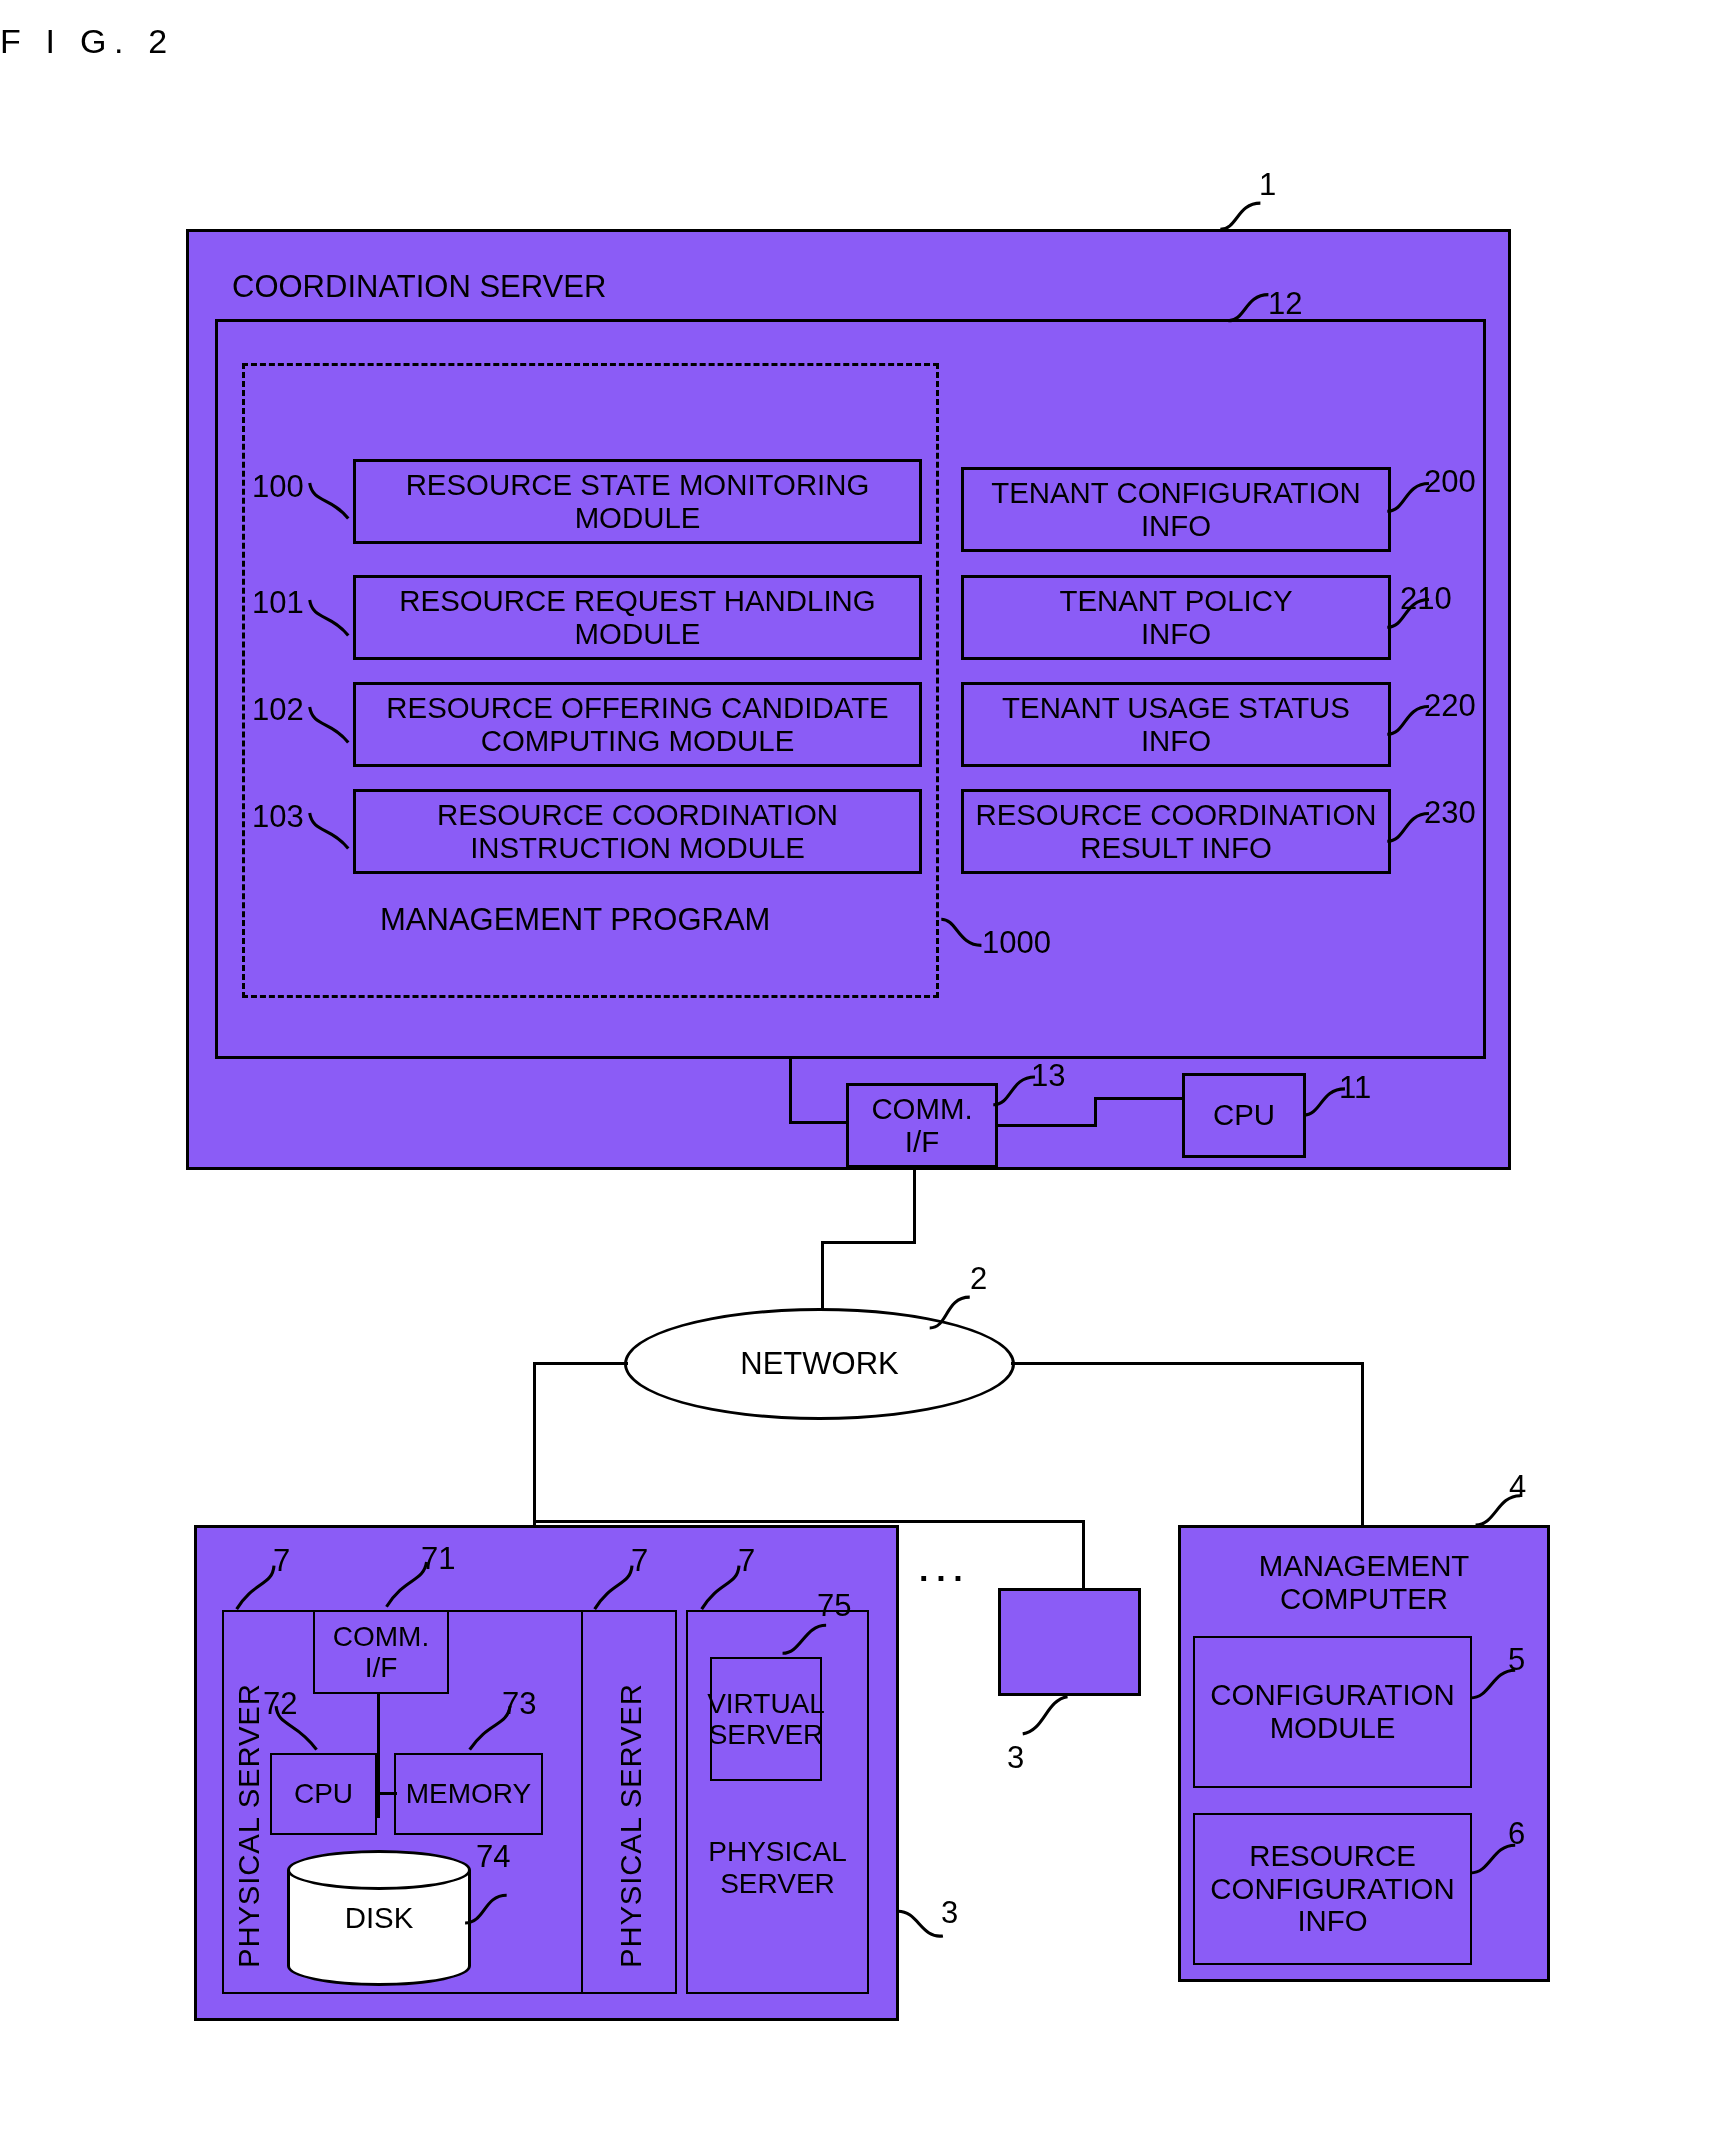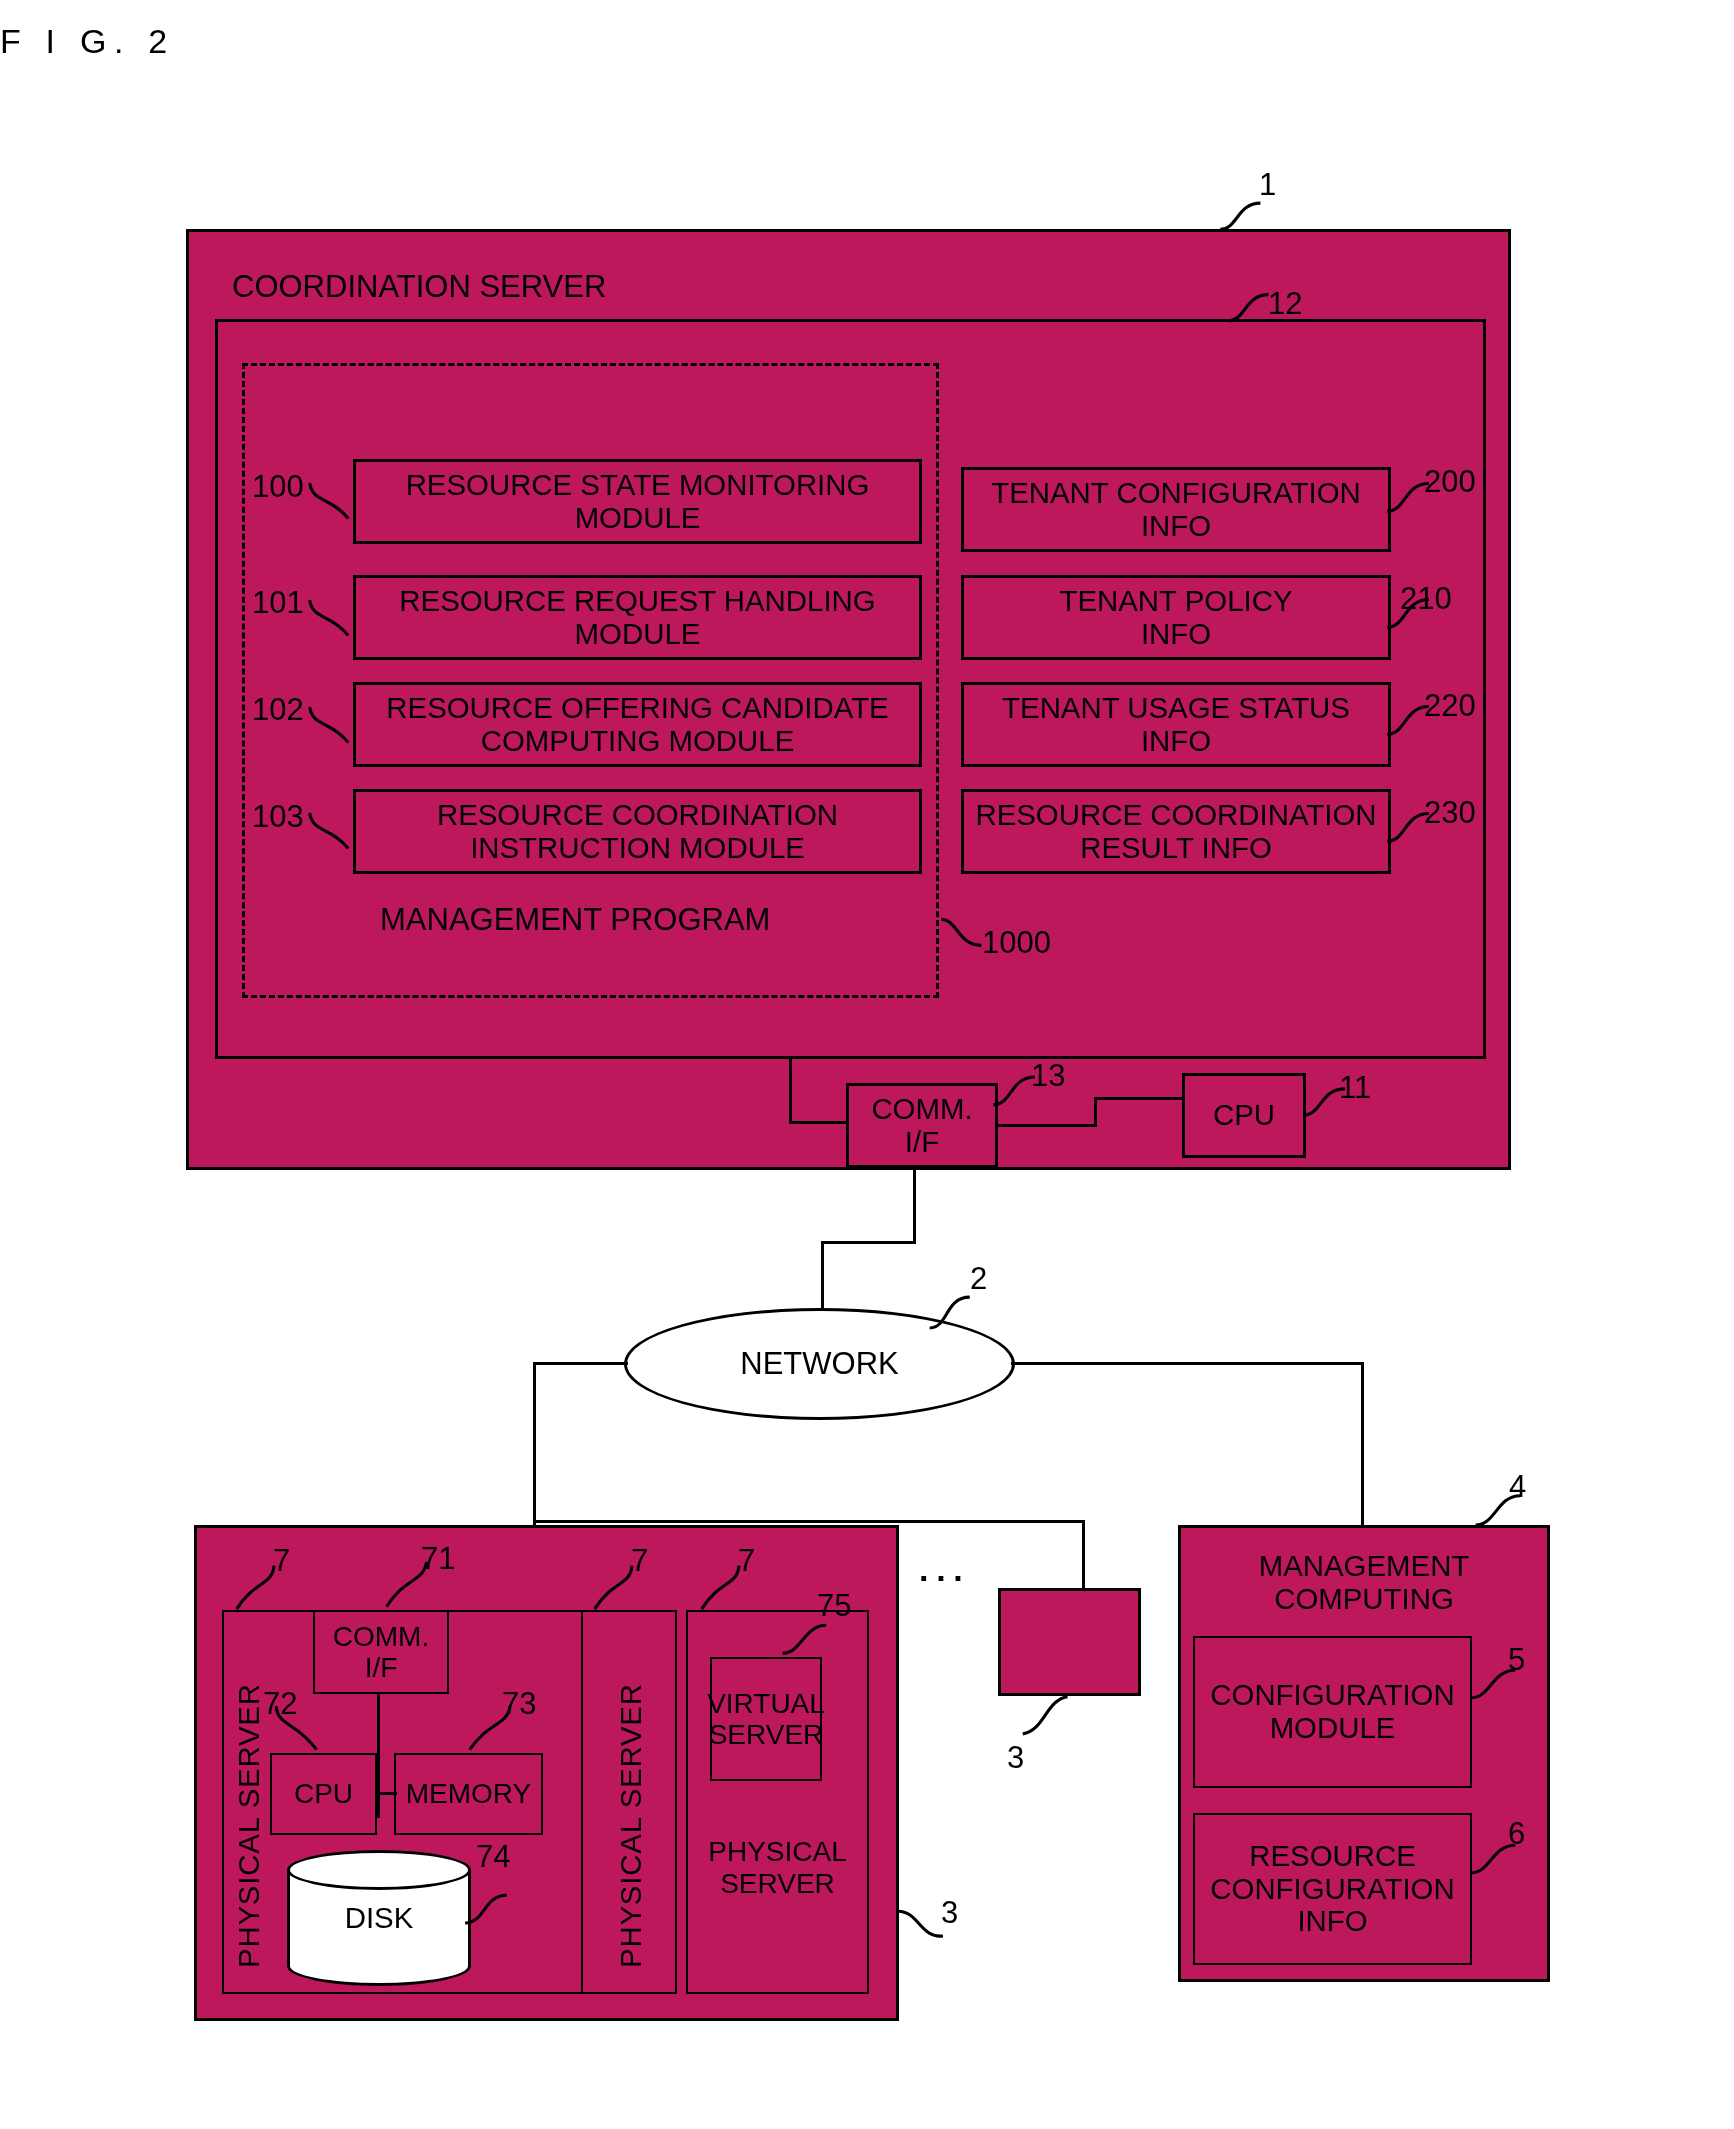--- a/index.html
+++ b/index.html
@@ -8,21 +8,21 @@
     font-family:"Liberation Sans", sans-serif;color:#000;
   }
   #stage{position:absolute;left:0;top:0;width:1735px;height:2129px;}
 
   .fig-title{
     position:absolute;left:0;top:22px;width:1735px;text-align:left;
     font-size:34px;letter-spacing:7.7px;font-family:"Liberation Sans",sans-serif;
   }
 
   
-  .box{position:absolute;border:3.1px solid #000;background:#be185d;box-sizing:border-box;}
+  .box{position:absolute;border:3.1px solid #000;background:#8b5cf6;box-sizing:border-box;}
   .box.thin{border-width:2.3px;}
   .box.dashed{border:3.1px dashed #000;}
 
   .lbl{position:absolute;font-size:29.4px;line-height:1.05;white-space:pre;}
   .ref{position:absolute;font-size:31px;line-height:1;}
 
   .ctr{
     position:absolute;display:flex;align-items:center;justify-content:center;
     text-align:center;box-sizing:border-box;
   }
@@ -344,21 +344,21 @@
   <div class="box" style="left:1178px;top:1525px;width:372px;height:457px;"></div>
 
   <svg class="leader" style="left:1474px;top:1477px;width:77px;height:59px;" viewBox="0 0 100 76" width="77" height="59">
     <path d="M2,62 C28,62 30,24 60,24" stroke="#000" stroke-width="4" fill="none"></path>
   </svg>
   <div class="ref" style="left:1509px;top:1471px;">4</div>
 
   <div class="ctr" style="left:1178px;top:1540px;width:372px;height:85px;font-size:29.4px;">
     <span>
       <span>MANAGEMENT</span>
-      <span>COMPUTING</span>
+      <span>COMPUTER</span>
     </span>
   </div>
 
   <div class="box thin ctr" style="left:1193px;top:1636px;width:279px;height:152px;font-size:29.4px;">
     <span>
       <span>CONFIGURATION</span>
       <span>MODULE</span>
     </span>
   </div>
   <svg class="leader" style="left:1469px;top:1650px;width:77px;height:62px;" viewBox="0 0 100 80" width="77" height="62">

